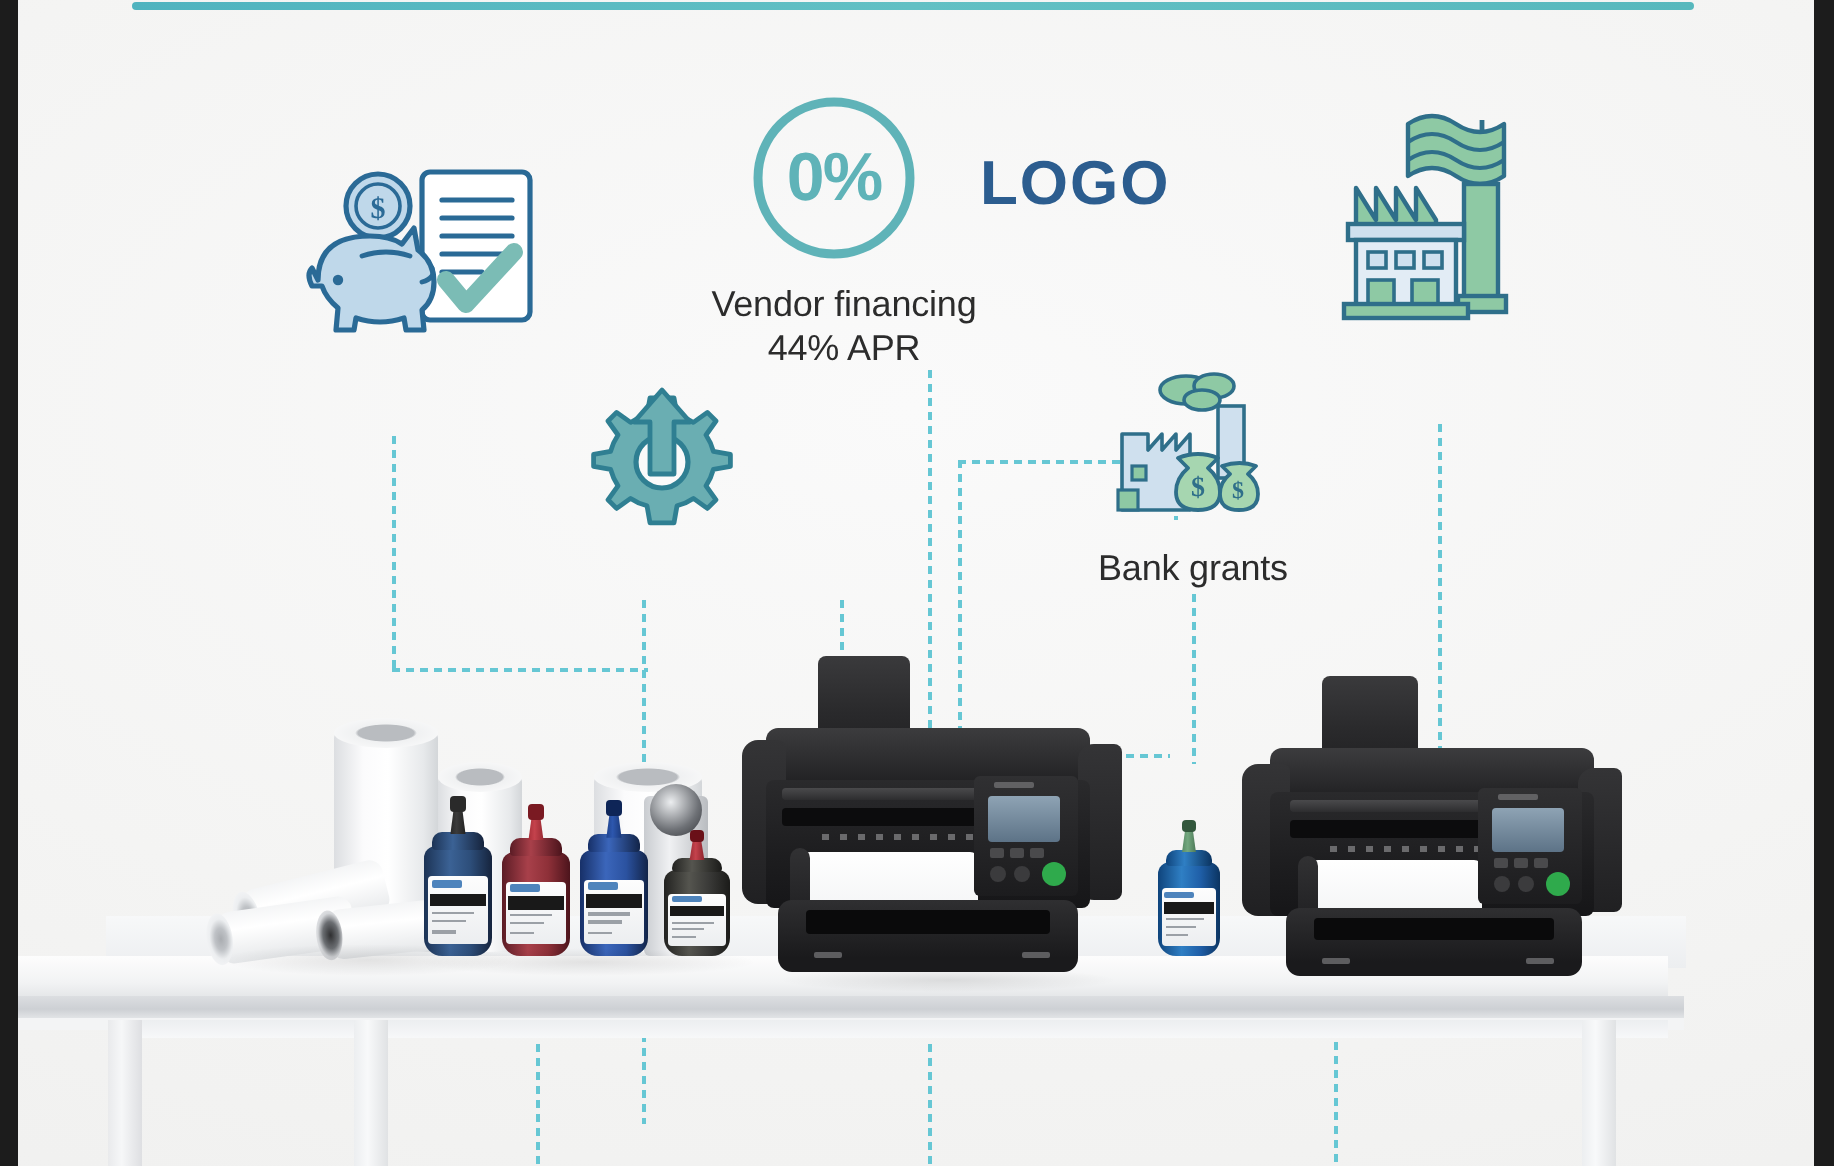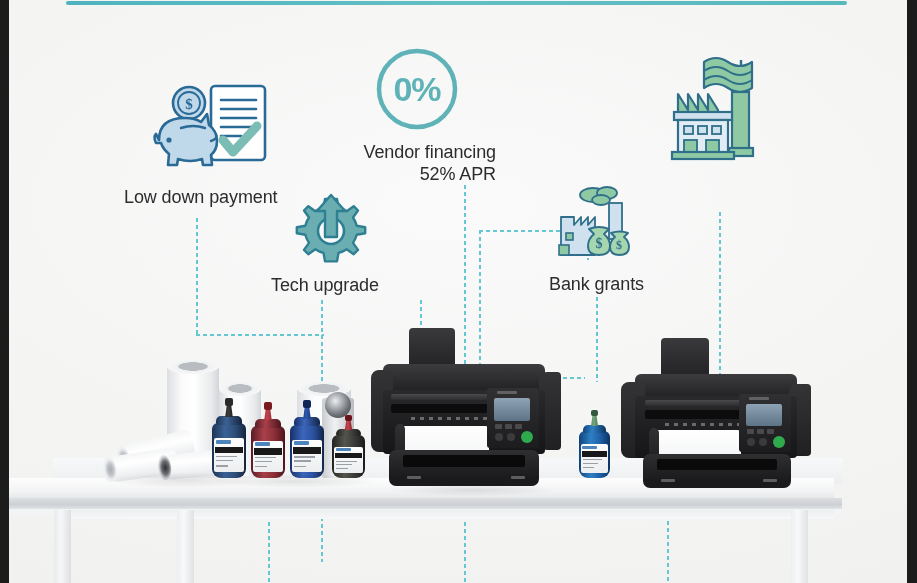--- a/index.html
+++ b/index.html
@@ -49,21 +49,21 @@
   .node-dot{
     position:absolute; width:11px; height:11px; border-radius:50%;
     background:#3fc0d8; box-shadow:0 0 0 1px rgba(255,255,255,.55);
   }
 
   
   .label{
     position:absolute; color:#2c2c2c; font-size:18px; line-height:23px;
     white-space:nowrap; letter-spacing:-0.1px;
   }
-  .label.center{ text-align:right; }
+  .label.center{ text-align:center; }
   .logo-text{
     position:absolute; font-size:31px; font-weight:bold; color:#2c5d8f;
     letter-spacing:1px;
   }
 
   
   .icon{ position:absolute; }
 
   
   .desk-top{
@@ -295,20 +295,21 @@
 
     <div class="icon" style="left:365px; top:46px; width:86px; height:86px;">
       <svg viewBox="0 0 86 86" width="86" height="86">
         <circle cx="43" cy="43" r="38" fill="none" stroke="#5fb3b8" stroke-width="4.5"></circle>
       </svg>
       <div style="position:absolute; left:0; top:0; width:86px; height:86px; display:flex; align-items:center; justify-content:center;">
         <span style="font-size:34px; font-weight:bold; color:#5fb3b8; letter-spacing:-1px;">0%</span>
       </div>
     </div>
 
+    <div class="logo-text" style="left:481px; top:74px;">LOGO</div>
 
     <div class="icon" style="left:284px; top:193px; width:76px; height:76px;">
       <svg viewBox="0 0 76 76" width="76" height="76">
         <g fill="#6aaeb2" stroke="#2f7f92" stroke-width="2.4" stroke-linejoin="round">
           <path d="M38 6 l6 0 l1.5 8.5 q4.5 1.2 8.2 3.7 l7-5 l4.3 4.3 l-5 7 q2.5 3.7 3.7 8.2 l8.5 1.5 l0 6
                    l-8.5 1.5 q-1.2 4.5 -3.7 8.2 l5 7 l-4.3 4.3 l-7 -5 q-3.7 2.5 -8.2 3.7 l-1.5 8.5 l-6 0 l-6 0
                    l-1.5 -8.5 q-4.5 -1.2 -8.2 -3.7 l-7 5 l-4.3 -4.3 l5 -7 q-2.5 -3.7 -3.7 -8.2 l-8.5 -1.5 l0 -6
                    l8.5 -1.5 q1.2 -4.5 3.7 -8.2 l-5 -7 l4.3 -4.3 l7 5 q3.7 -2.5 8.2 -3.7 l1.5 -8.5 z"></path>
         </g>
         <circle cx="38" cy="38" r="13" fill="#fafafa" stroke="#2f7f92" stroke-width="2.6"></circle>
@@ -360,26 +361,24 @@
         <rect x="32" y="74" width="9" height="8" fill="#cfe0ee" stroke="#2f6f8a" stroke-width="1.8"></rect>
         <rect x="46" y="74" width="9" height="8" fill="#cfe0ee" stroke="#2f6f8a" stroke-width="1.8"></rect>
 
         <rect x="18" y="88" width="13" height="14" fill="#8ec9a4" stroke="#2f6f8a" stroke-width="1.8"></rect>
         <rect x="40" y="88" width="13" height="14" fill="#8ec9a4" stroke="#2f6f8a" stroke-width="1.8"></rect>
 
         <rect x="6" y="100" width="62" height="7" fill="#8ec9a4" stroke="#2f6f8a" stroke-width="2.2"></rect>
       </svg>
     </div>
 
-    <div class="label" style="left:115px; top:186px;">Low down payment</div>
 
     <div class="label center" style="left:339px; top:141px; width:148px;">Vendor financing</div>
-    <div class="label center" style="left:339px; top:163px; width:148px;">52% APR</div>
-
-    <div class="label" style="left:262px; top:274px;">Tech upgrade</div>
+    <div class="label center" style="left:339px; top:163px; width:148px;">44% APR</div>
+
 
     <div class="label" style="left:540px; top:273px;">Bank grants</div>
 
 
     <div class="desk-top-face"></div>
     <div class="desk-top"></div>
     <div class="desk-edge"></div>
     <div class="desk-front"></div>
     <div class="desk-apron"></div>
     <div class="desk-leg" style="left:45px;"></div>

